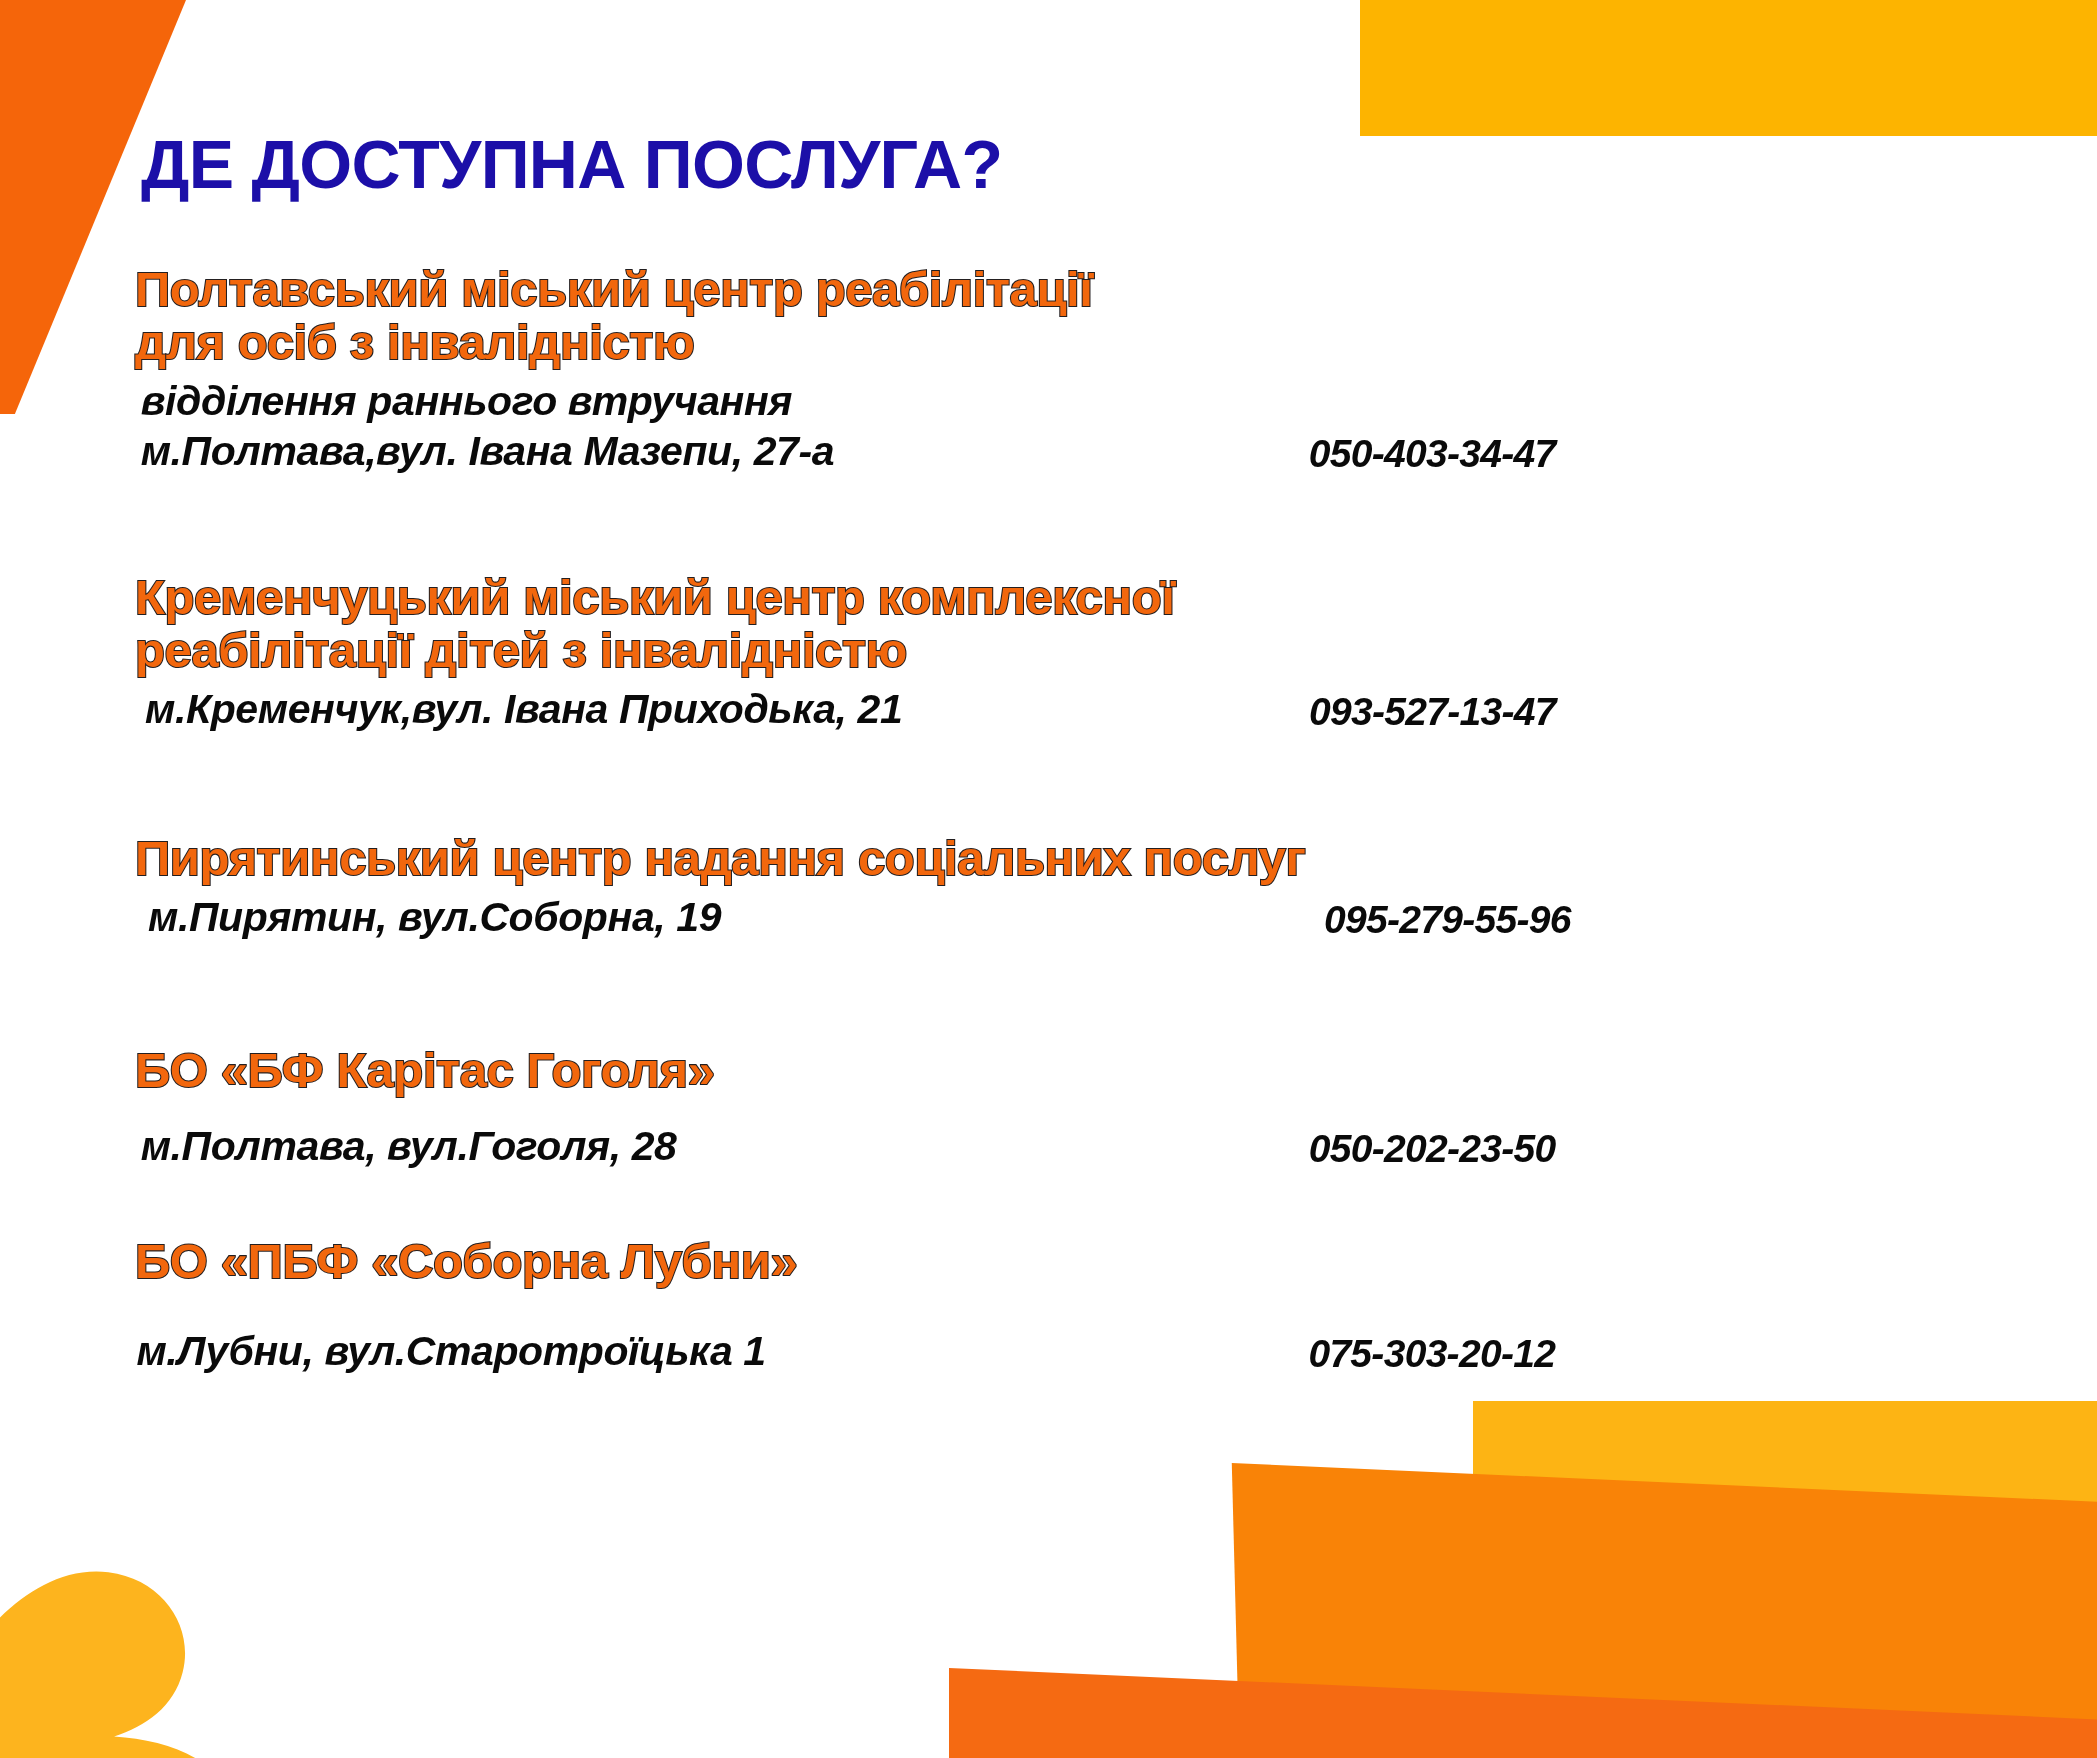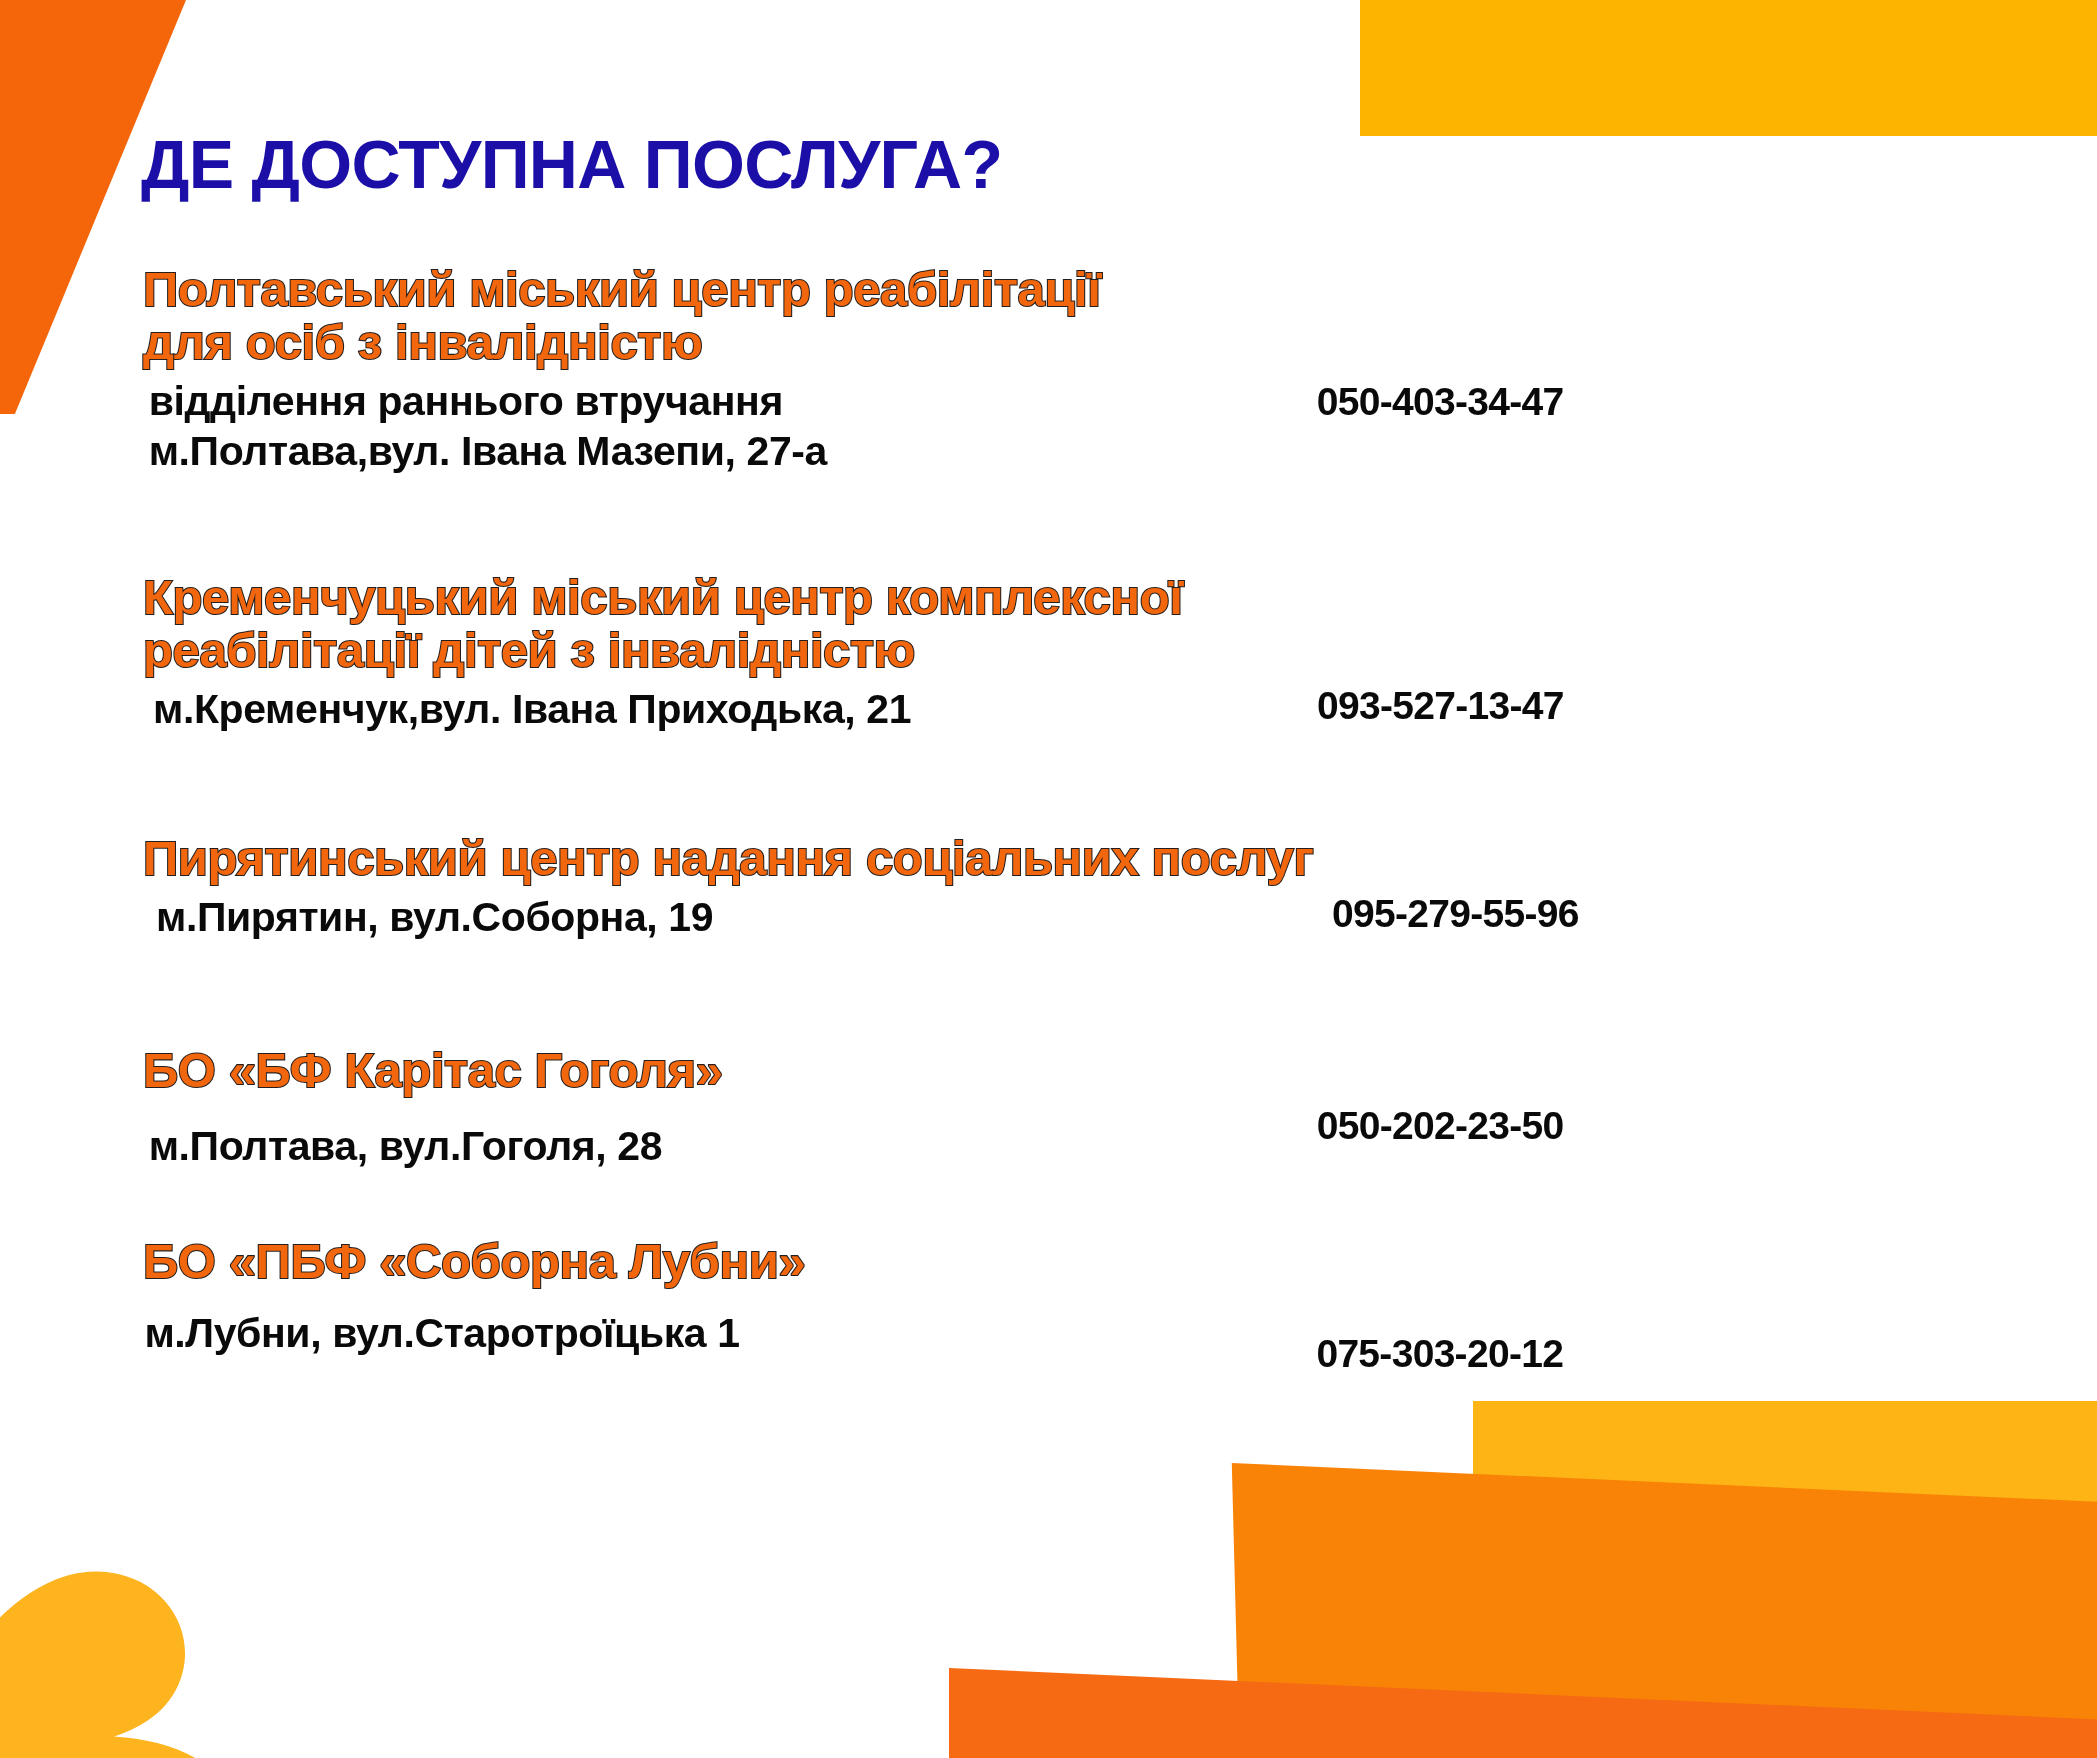--- a/index.html
+++ b/index.html
@@ -85,21 +85,21 @@
     font-weight: 700;
     font-stretch: condensed;
     letter-spacing: -0.7px;
     color: #1C0FA8;
     white-space: nowrap;
     line-height: 1;
   }
 
   .org-block {
     position: absolute;
-    left: 143px;
+    left: 135px;
     width: 1856px;
   }
 
   .org-name {
     color: #F2670D;
     font-size: 49px;
     font-weight: 700;
     font-stretch: condensed;
     line-height: 1.08;
     letter-spacing: -0.4px;
@@ -109,21 +109,22 @@
     margin: 0;
   }
 
   .org-rows {
     position: relative;
     margin-top: 7.1px;
   }
 
   .row {
     display: flex;
-    align-items: flex-start;
+    align-items: flex-end;
+    font-style: italic;
   }
 
   .detail-col {
     width: 1135px;
     flex: 0 0 1135px;
   }
 
   .detail {
     color: #0a0a0a;
     font-size: 41px;

